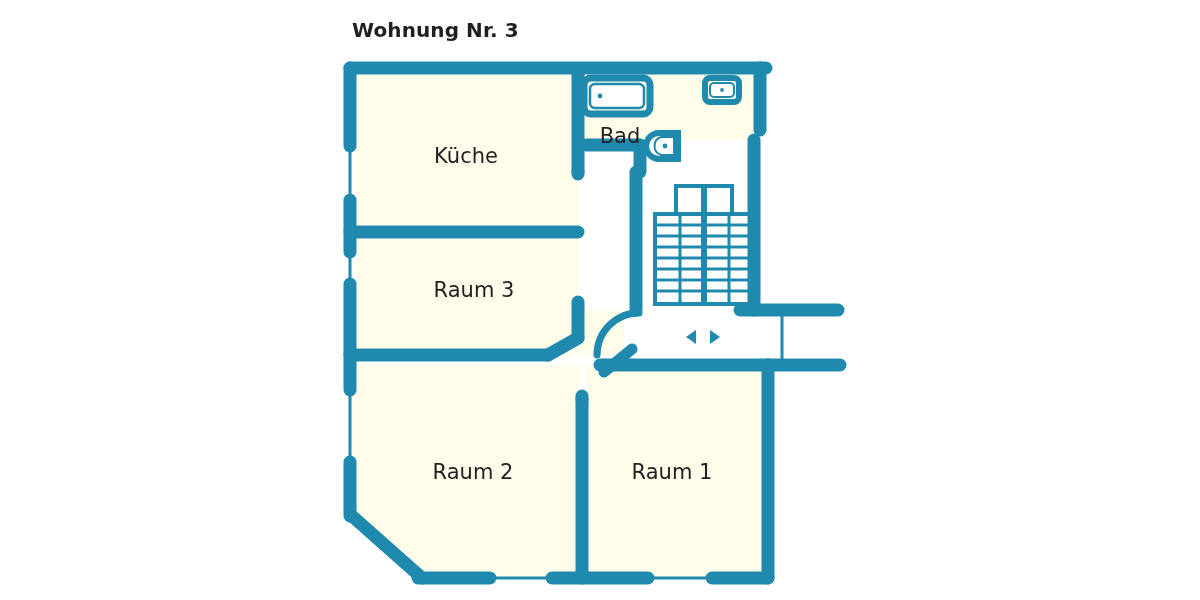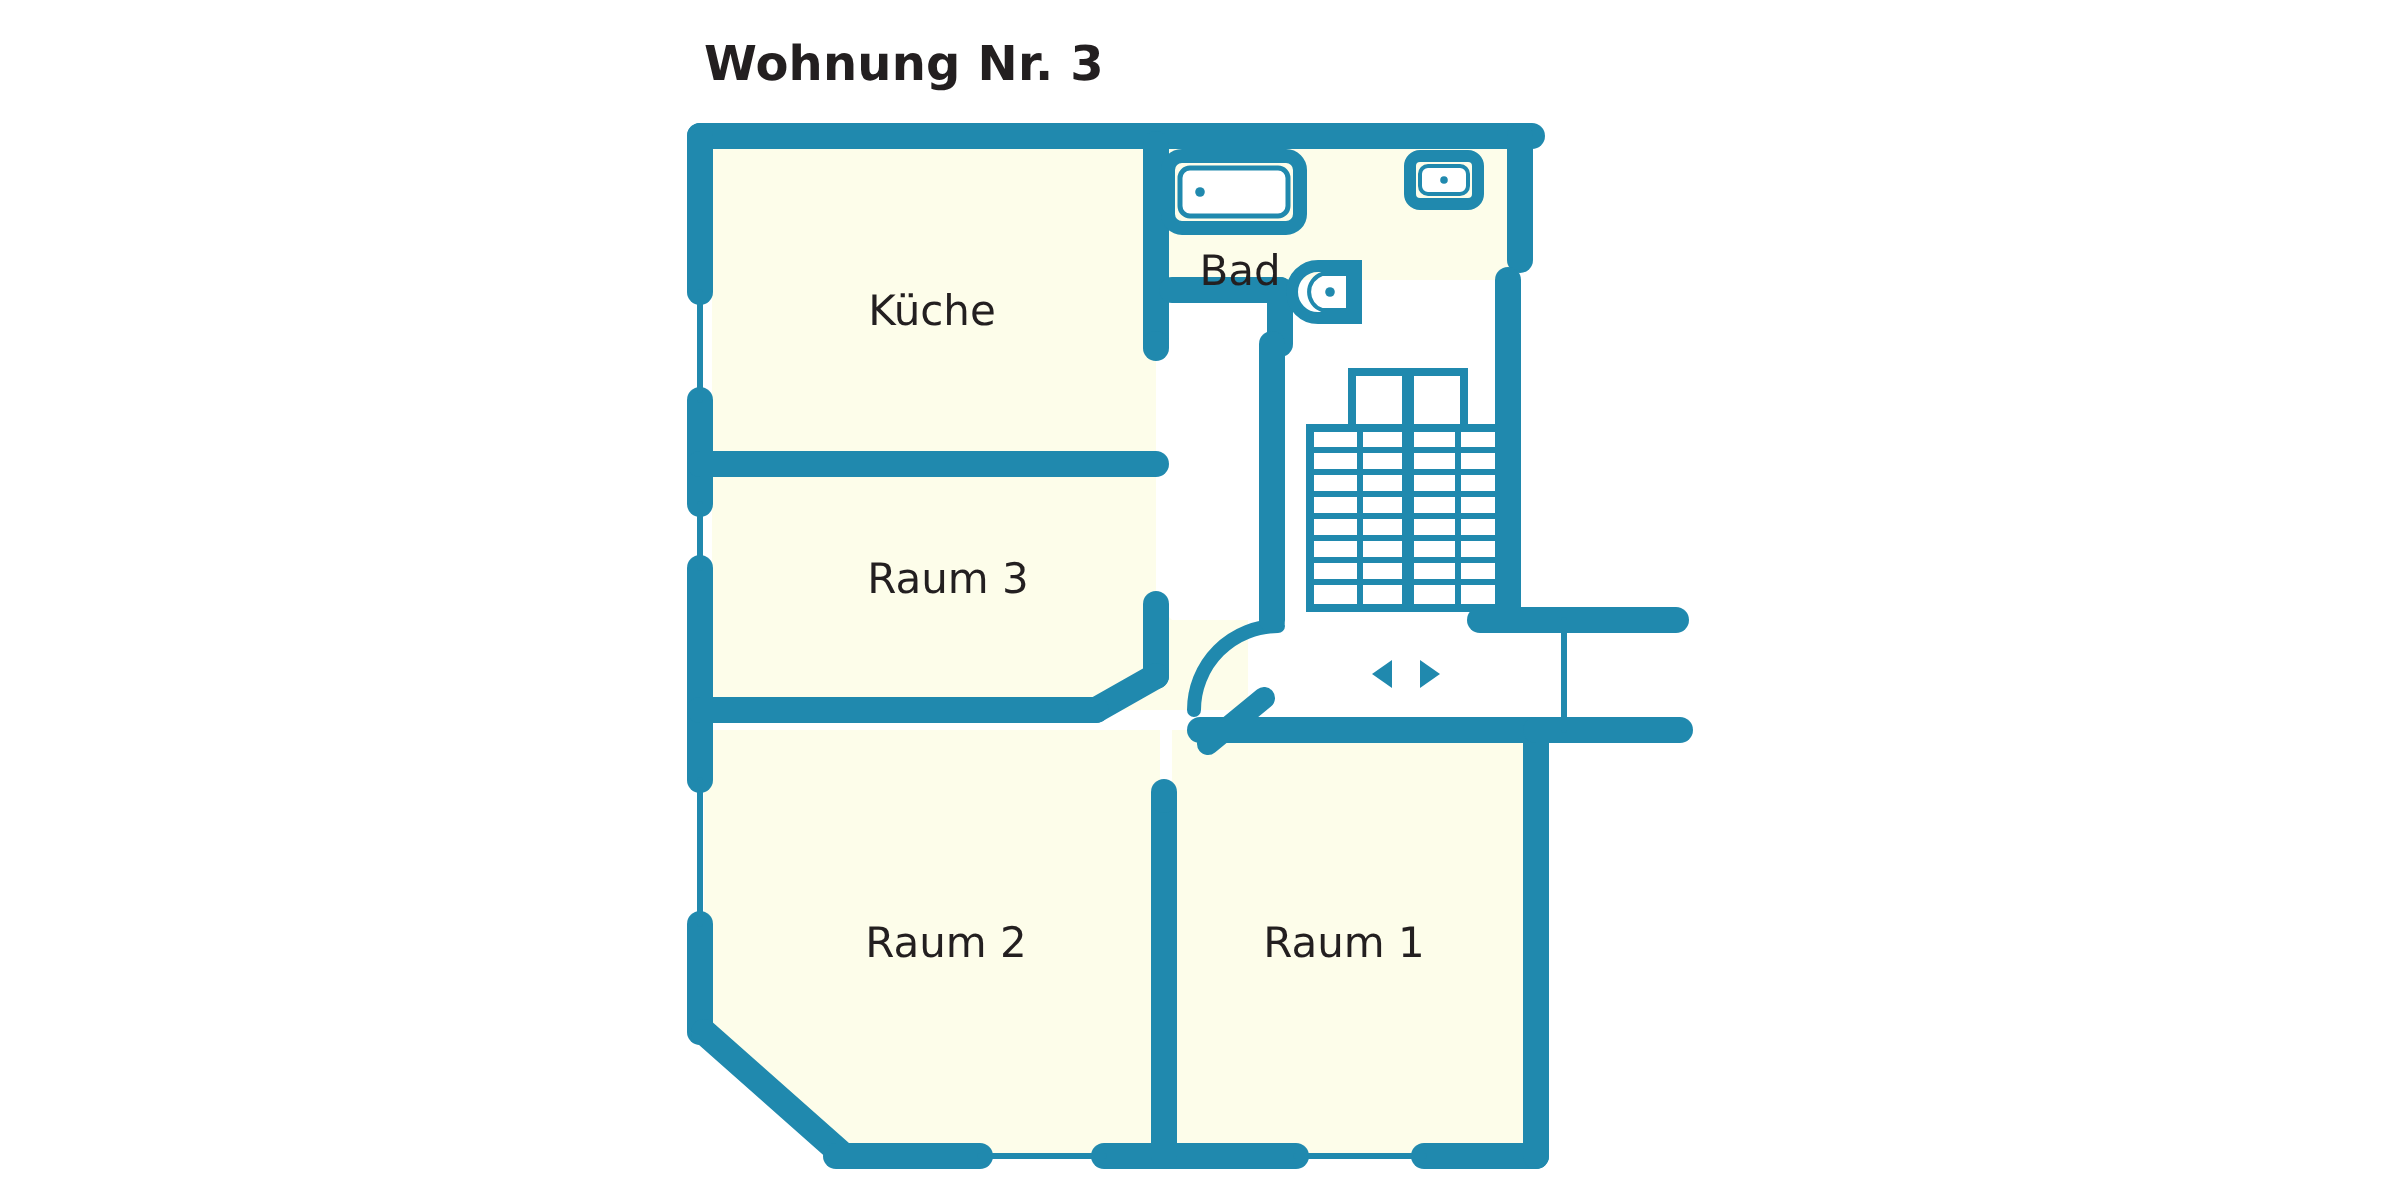--- a/index.html
+++ b/index.html
@@ -19,21 +19,21 @@
     position: absolute;
     left: 0;
     top: 0;
     width: 1200px;
     height: 600px;
   }
   .plan-title {
     position: absolute;
     left: 352px;
     top: 18px;
-    font-size: 24px;
+    font-size: 20px;
     font-weight: 600;
     color: #231f20;
     letter-spacing: 0.1px;
     white-space: nowrap;
   }
   svg.floorplan {
     position: absolute;
     left: 0;
     top: 0;
     width: 1200px;

